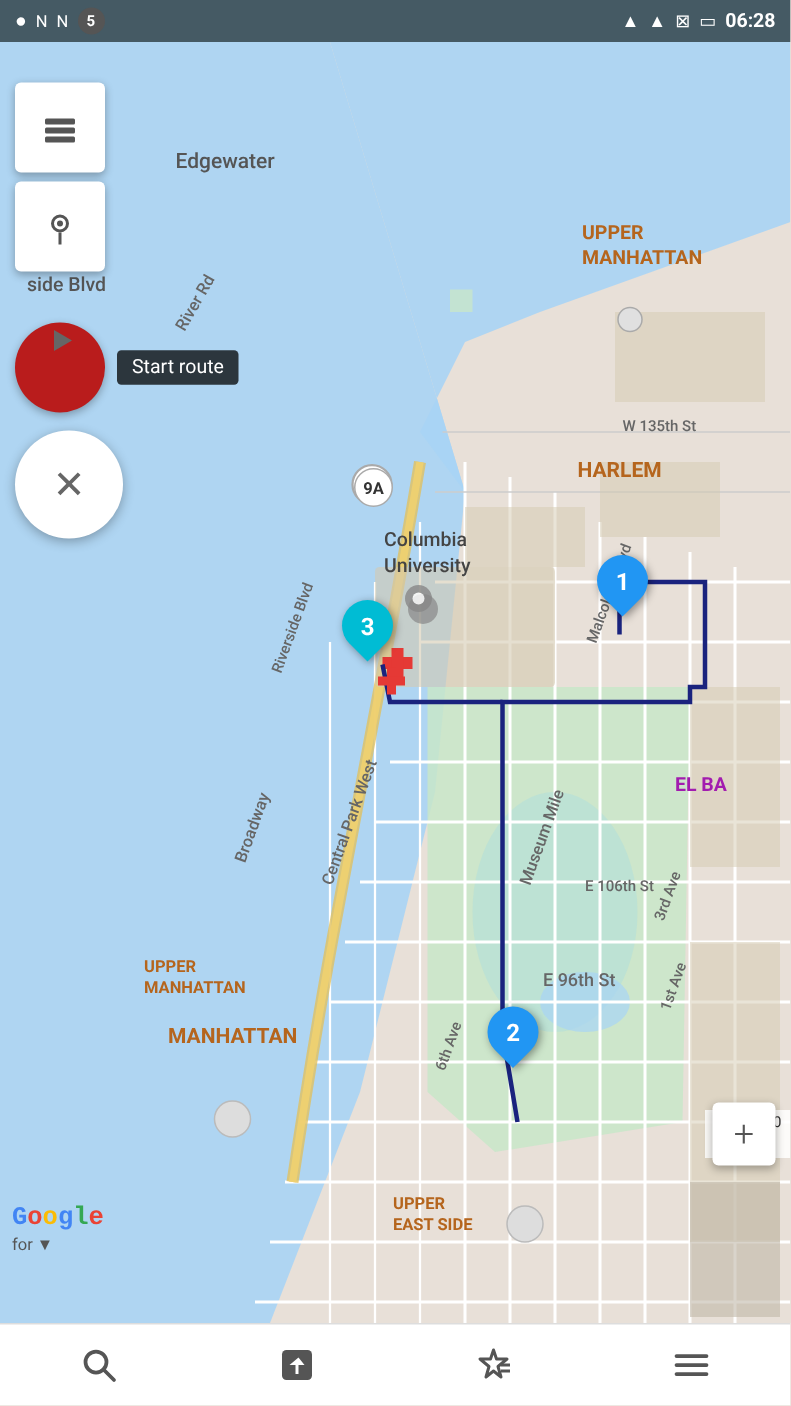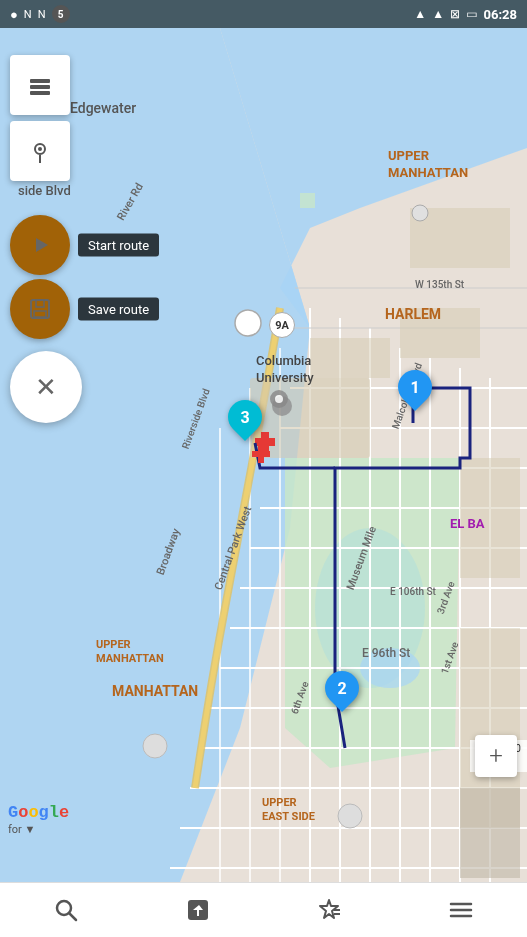--- a/index.html
+++ b/index.html
@@ -83,26 +83,25 @@
       left: 10px;
       display: flex;
       flex-direction: column;
       gap: 4px;
       z-index: 50;
     }
 
     .map-btn {
       width: 60px;
       height: 60px;
-      background: #a16207;
+      background: #b91c1c;
       border-radius: 50%;
       border: none;
       box-shadow: 0 2px 6px rgba(0,0,0,0.3);
       display: flex;
-      align-items: center;
       justify-content: center;
       cursor: pointer;
       position: relative;
       text-decoration: underline;
     }
 
     .map-btn-square {
       width: 60px;
       height: 60px;
       background: white;
@@ -306,21 +305,21 @@
 
   <svg class="route-svg" viewBox="0 0 527 854" xmlns="http://www.w3.org/2000/svg">
 
     <polyline points="413,360 470,360 470,430 460,430 460,440 335,440 335,660 345,720 345,720" stroke="#1a237e" stroke-width="3" fill="none"></polyline>
 
     <polyline points="255,415 260,440 335,440" stroke="#1a237e" stroke-width="3" fill="none"></polyline>
 
     <polyline points="413,360 413,395 413,395" stroke="#1a237e" stroke-width="3" fill="none"></polyline>
   </svg>
 
-  <div class="map-label" style="top:72px;left:70px;font-size:14px;color:#555;">Edgewater</div>
+  <div class="map-label" style="top:72px;left:70px;font-size:14px;color:#555;padding-left:47px;">Edgewater</div>
   <div class="map-label" style="top:155px;left:18px;font-size:13px;color:#555;">side Blvd</div>
   <div class="map-label" style="top:120px;left:388px;font-size:13px;color:#b5651d;font-weight:bold;line-height:1.3;">UPPER<br>MANHATTAN</div>
   <div class="map-label" style="top:278px;left:385px;font-size:14px;color:#b5651d;font-weight:bold;">HARLEM</div>
   <div class="map-label" style="top:325px;left:256px;font-size:13px;color:#444;line-height:1.3;">Columbia<br>University</div>
   <div class="map-label" style="top:488px;left:450px;font-size:13px;color:#a21caf;font-weight:bold;">EL BA</div>
   <div class="map-label" style="top:610px;left:96px;font-size:11px;color:#b5651d;font-weight:bold;line-height:1.3;">UPPER<br>MANHATTAN</div>
   <div class="map-label" style="top:655px;left:112px;font-size:14px;color:#b5651d;font-weight:bold;">MANHATTAN</div>
   <div class="map-label" style="top:768px;left:262px;font-size:11px;color:#b5651d;font-weight:bold;line-height:1.3;">UPPER<br>EAST SIDE</div>
   <div class="map-label" style="top:555px;left:218px;font-size:11px;color:#666;transform:rotate(-70deg);transform-origin:left center;">Central Park West</div>
   <div class="map-label" style="top:555px;left:350px;font-size:11px;color:#666;transform:rotate(-70deg);transform-origin:left center;">Museum Mile</div>
@@ -328,21 +327,21 @@
   <div class="map-label" style="top:185px;left:120px;font-size:11px;color:#666;transform:rotate(-60deg);transform-origin:left center;">River Rd</div>
   <div class="map-label" style="top:415px;left:185px;font-size:10px;color:#666;transform:rotate(-70deg);transform-origin:left center;">Riverside Blvd</div>
   <div class="map-label" style="top:251px;left:415px;font-size:10px;color:#666;">W 135th St</div>
   <div class="map-label" style="top:395px;left:395px;font-size:10px;color:#666;transform:rotate(-70deg);transform-origin:left center;">Malcolm X Blvd</div>
   <div class="map-label" style="top:558px;left:390px;font-size:10px;color:#666;">E 106th St</div>
   <div class="map-label" style="top:580px;left:440px;font-size:10px;color:#666;transform:rotate(-70deg);transform-origin:left center;">3rd Ave</div>
   <div class="map-label" style="top:618px;left:362px;font-size:12px;color:#666;">E 96th St</div>
   <div class="map-label" style="top:640px;left:444px;font-size:10px;color:#666;transform:rotate(-70deg);transform-origin:left center;">1st Ave</div>
   <div class="map-label" style="top:680px;left:294px;font-size:10px;color:#666;transform:rotate(-70deg);transform-origin:left center;">6th Ave</div>
 
-  <div style="position:absolute;top:284px;left:236px;width:26px;height:26px;border-radius:50%;background:white;border:1.5px solid #aaa;display:flex;align-items:center;justify-content:center;font-size:11px;font-weight:bold;color:#333;z-index:25;margin-left:33px;">9A</div>
+  <div style="position:absolute;top:284px;left:236px;width:26px;height:26px;border-radius:50%;background:white;border:1.5px solid #aaa;display:flex;align-items:center;justify-content:center;font-size:11px;font-weight:bold;color:#333;z-index:25;">9A</div>
 
   <div style="position:absolute;top:342px;left:398px;z-index:30;">
     <div style="width:34px;height:34px;background:#2196F3;border-radius:50% 50% 50% 0;transform:rotate(-45deg);display:flex;align-items:center;justify-content:center;box-shadow:0 2px 6px rgba(0,0,0,0.4);">
       <span style="transform:rotate(45deg);color:white;font-size:16px;font-weight:bold;">1</span>
     </div>
   </div>
 
   <div style="position:absolute;top:643px;left:325px;z-index:30;">
     <div style="width:34px;height:34px;background:#2196F3;border-radius:50% 50% 50% 0;transform:rotate(-45deg);display:flex;align-items:center;justify-content:center;box-shadow:0 2px 6px rgba(0,0,0,0.4);">
       <span style="transform:rotate(45deg);color:white;font-size:16px;font-weight:bold;">2</span>
@@ -399,28 +398,20 @@
   </div>
 
   <div class="map-btn" style="position:relative;margin-top:10px;">
     <svg width="24" height="24" viewBox="0 0 24 24">
       <polygon points="8,5 20,12 8,19" fill="#666"></polygon>
     </svg>
     <div class="btn-label">Start route</div>
   </div>
 
 
-  <div class="map-btn" style="position:relative;">
-    <svg width="24" height="24" viewBox="0 0 24 24">
-      <rect x="3" y="3" width="18" height="18" rx="2" fill="none" stroke="#666" stroke-width="2"></rect>
-      <rect x="8" y="3" width="8" height="7" fill="none" stroke="#666" stroke-width="1.5"></rect>
-      <rect x="6" y="14" width="12" height="6" fill="none" stroke="#666" stroke-width="1.5"></rect>
-    </svg>
-    <div class="btn-label">Save route</div>
-  </div>
 
   <div class="close-btn">
     <span class="close-icon">✕</span>
   </div>
 </div>
 
 <div class="bottom-nav">
   <button class="nav-btn">
     <svg width="26" height="26" viewBox="0 0 26 26">
       <circle cx="11" cy="11" r="7" fill="none" stroke="#555" stroke-width="2.5"></circle>

